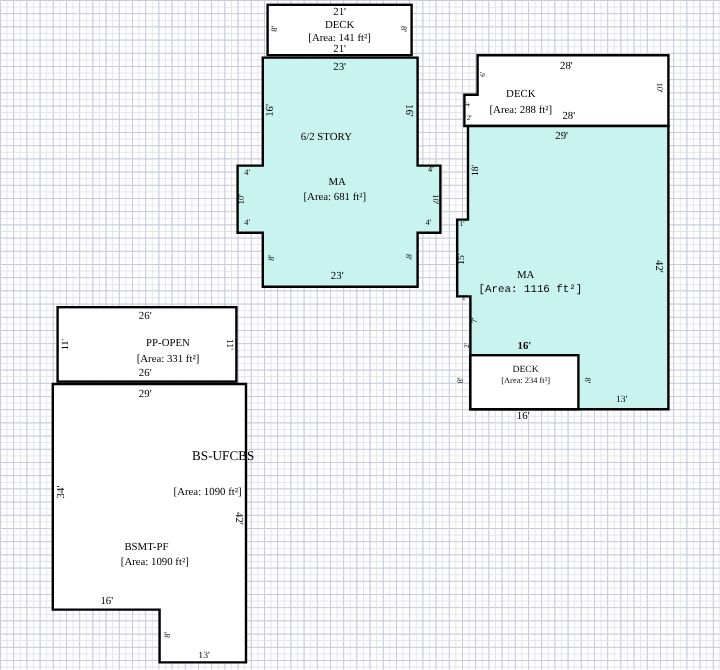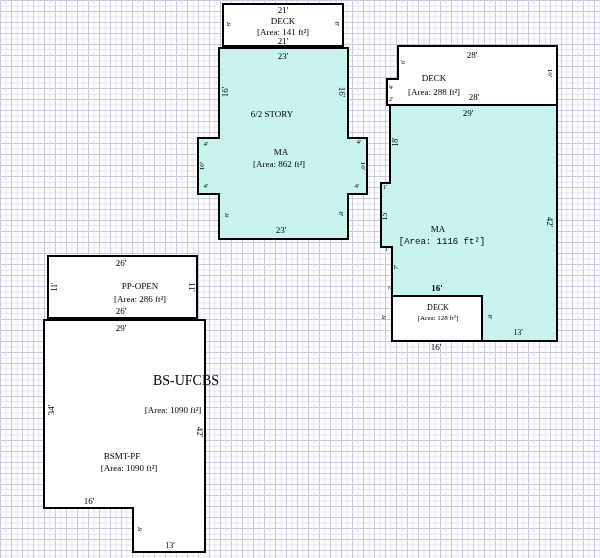--- a/index.html
+++ b/index.html
@@ -50,21 +50,21 @@
       <span class="lbl" style="left: 283px; top: 21px; font-size: 9px; transform: translate(-50%, -50%); color: rgb(0, 0, 0);">DECK</span>
       <span class="lbl" style="left: 283px; top: 32px; font-size: 9px; transform: translate(-50%, -50%); color: rgb(0, 0, 0);">[Area: 141 ft²]</span>
       <span class="lbl" style="left: 283px; top: 41px; font-size: 9px; transform: translate(-50%, -50%); color: rgb(0, 0, 0);">21'</span>
       <span class="lbl" style="left: 229px; top: 24px; font-size: 7px; transform: translate(-50%, -50%) rotate(-90deg); color: rgb(0, 0, 0);">8'</span>
       <span class="lbl" style="left: 336px; top: 24px; font-size: 7px; transform: translate(-50%, -50%) rotate(90deg); color: rgb(0, 0, 0);">8'</span>
       <span class="lbl" style="left: 283px; top: 56px; font-size: 9px; transform: translate(-50%, -50%); color: rgb(0, 0, 0);">23'</span>
       <span class="lbl" style="left: 225px; top: 92px; font-size: 9px; transform: translate(-50%, -50%) rotate(-90deg); color: rgb(0, 0, 0);">16'</span>
       <span class="lbl" style="left: 341px; top: 92px; font-size: 9px; transform: translate(-50%, -50%) rotate(90deg); color: rgb(0, 0, 0);">16'</span>
       <span class="lbl" style="left: 272px; top: 114px; font-size: 9px; transform: translate(-50%, -50%); color: rgb(0, 0, 0);">6/2 STORY</span>
       <span class="lbl" style="left: 281px; top: 152px; font-size: 9px; transform: translate(-50%, -50%); color: rgb(0, 0, 0);">MA</span>
-      <span class="lbl" style="left: 279px; top: 164px; font-size: 9px; transform: translate(-50%, -50%); color: rgb(0, 0, 0);">[Area: 862 ft²]</span>
+      <span class="lbl" style="left: 279px; top: 164px; font-size: 9px; transform: translate(-50%, -50%); color: rgb(0, 0, 0);">[Area: 681 ft²]</span>
       <span class="lbl" style="left: 206px; top: 144px; font-size: 7px; transform: translate(-50%, -50%); color: rgb(0, 0, 0);">4'</span>
       <span class="lbl" style="left: 202px; top: 166px; font-size: 7px; transform: translate(-50%, -50%) rotate(-90deg); color: rgb(0, 0, 0);">10'</span>
       <span class="lbl" style="left: 206px; top: 186px; font-size: 7px; transform: translate(-50%, -50%); color: rgb(0, 0, 0);">4'</span>
       <span class="lbl" style="left: 359px; top: 142px; font-size: 7px; transform: translate(-50%, -50%); color: rgb(0, 0, 0);">4'</span>
       <span class="lbl" style="left: 362px; top: 166px; font-size: 7px; transform: translate(-50%, -50%) rotate(90deg); color: rgb(0, 0, 0);">10'</span>
       <span class="lbl" style="left: 357px; top: 186px; font-size: 7px; transform: translate(-50%, -50%); color: rgb(0, 0, 0);">4'</span>
       <span class="lbl" style="left: 227px; top: 215px; font-size: 7px; transform: translate(-50%, -50%) rotate(-90deg); color: rgb(0, 0, 0);">8'</span>
       <span class="lbl" style="left: 340px; top: 214px; font-size: 7px; transform: translate(-50%, -50%) rotate(90deg); color: rgb(0, 0, 0);">8'</span>
       <span class="lbl" style="left: 281px; top: 230px; font-size: 9px; transform: translate(-50%, -50%); color: rgb(0, 0, 0);">23'</span>
       <span class="lbl" style="left: 472px; top: 55px; font-size: 9px; transform: translate(-50%, -50%); color: rgb(0, 0, 0);">28'</span>
@@ -80,35 +80,35 @@
       <span class="lbl" style="left: 396px; top: 142px; font-size: 8px; transform: translate(-50%, -50%) rotate(-90deg); color: rgb(0, 0, 0);">18'</span>
       <span class="lbl" style="left: 385px; top: 187px; font-size: 6px; transform: translate(-50%, -50%); color: rgb(0, 0, 0);">1'</span>
       <span class="lbl" style="left: 385px; top: 216px; font-size: 8px; transform: translate(-50%, -50%) rotate(-90deg); color: rgb(0, 0, 0);">15'</span>
       <span class="lbl" style="left: 387px; top: 249px; font-size: 6px; transform: translate(-50%, -50%); color: rgb(0, 0, 0);">1'</span>
       <span class="lbl" style="left: 396px; top: 267px; font-size: 7px; transform: translate(-50%, -50%) rotate(-90deg); color: rgb(0, 0, 0);">7'</span>
       <span class="lbl" style="left: 390px; top: 288px; font-size: 6px; transform: translate(-50%, -50%) rotate(-90deg); color: rgb(0, 0, 0);">2'</span>
       <span class="lbl" style="left: 438px; top: 229px; font-size: 9px; transform: translate(-50%, -50%); color: rgb(0, 0, 0);">MA</span>
       <span class="lbl" style="left: 442px; top: 242px; font-size: 9px; transform: translate(-50%, -50%); color: rgb(0, 0, 0); font-family: Liberation Mono, monospace;">[Area: 1116 ft²]</span>
       <span class="lbl" style="left: 437px; top: 288px; font-size: 9px; font-weight: bold; transform: translate(-50%, -50%); color: rgb(0, 0, 0);">16'</span>
       <span class="lbl" style="left: 438px; top: 308px; font-size: 8px; transform: translate(-50%, -50%); color: rgb(0, 0, 0);">DECK</span>
-      <span class="lbl" style="left: 438px; top: 318px; font-size: 7px; transform: translate(-50%, -50%); color: rgb(0, 0, 0);">[Area: 128 ft²]</span>
+      <span class="lbl" style="left: 438px; top: 318px; font-size: 7px; transform: translate(-50%, -50%); color: rgb(0, 0, 0);">[Area: 234 ft²]</span>
       <span class="lbl" style="left: 384px; top: 317px; font-size: 7px; transform: translate(-50%, -50%) rotate(-90deg); color: rgb(0, 0, 0);">8'</span>
       <span class="lbl" style="left: 489px; top: 317px; font-size: 7px; transform: translate(-50%, -50%) rotate(90deg); color: rgb(0, 0, 0);">8'</span>
       <span class="lbl" style="left: 518px; top: 333px; font-size: 8px; transform: translate(-50%, -50%); color: rgb(0, 0, 0);">13'</span>
       <span class="lbl" style="left: 436px; top: 347px; font-size: 9px; transform: translate(-50%, -50%); color: rgb(0, 0, 0);">16'</span>
       <span class="lbl" style="left: 121px; top: 263px; font-size: 9px; transform: translate(-50%, -50%); color: rgb(0, 0, 0);">26'</span>
       <span class="lbl" style="left: 55px; top: 287px; font-size: 8px; transform: translate(-50%, -50%) rotate(-90deg); color: rgb(0, 0, 0);">11'</span>
       <span class="lbl" style="left: 191px; top: 287px; font-size: 8px; transform: translate(-50%, -50%) rotate(90deg); color: rgb(0, 0, 0);">11'</span>
       <span class="lbl" style="left: 140px; top: 286px; font-size: 9px; transform: translate(-50%, -50%); color: rgb(0, 0, 0);">PP-OPEN</span>
-      <span class="lbl" style="left: 140px; top: 299px; font-size: 9px; transform: translate(-50%, -50%); color: rgb(0, 0, 0);">[Area: 286 ft²]</span>
+      <span class="lbl" style="left: 140px; top: 299px; font-size: 9px; transform: translate(-50%, -50%); color: rgb(0, 0, 0);">[Area: 331 ft²]</span>
       <span class="lbl" style="left: 121px; top: 311px; font-size: 9px; transform: translate(-50%, -50%); color: rgb(0, 0, 0);">26'</span>
       <span class="lbl" style="left: 121px; top: 328px; font-size: 9px; transform: translate(-50%, -50%); color: rgb(0, 0, 0);">29'</span>
       <span class="lbl" style="left: 51px; top: 410px; font-size: 9px; transform: translate(-50%, -50%) rotate(-90deg); color: rgb(0, 0, 0);">34'</span>
       <span class="lbl" style="left: 199px; top: 432px; font-size: 9px; transform: translate(-50%, -50%) rotate(90deg); color: rgb(0, 0, 0);">42'</span>
-      <span class="lbl" style="left: 164px; top: 381px; font-size: 14px; transform: translate(-50%, -50%); color: rgb(0, 0, 0); padding-left: 44px;">BS-UFCBS</span>
+      <span class="lbl" style="left: 164px; top: 381px; font-size: 11px; transform: translate(-50%, -50%); color: rgb(0, 0, 0); padding-left: 44px;">BS-UFCBS</span>
       <span class="lbl" style="left: 173px; top: 410px; font-size: 9px; transform: translate(-50%, -50%); color: rgb(0, 0, 0);">[Area: 1090 ft²]</span>
       <span class="lbl" style="left: 122px; top: 456px; font-size: 9px; transform: translate(-50%, -50%); color: rgb(0, 0, 0);">BSMT-PF</span>
       <span class="lbl" style="left: 129px; top: 468px; font-size: 9px; transform: translate(-50%, -50%); color: rgb(0, 0, 0);">[Area: 1090 ft²]</span>
       <span class="lbl" style="left: 89px; top: 501px; font-size: 9px; transform: translate(-50%, -50%); color: rgb(0, 0, 0);">16'</span>
       <span class="lbl" style="left: 140px; top: 529px; font-size: 7px; transform: translate(-50%, -50%) rotate(-90deg); color: rgb(0, 0, 0);">8'</span>
       <span class="lbl" style="left: 170px; top: 546px; font-size: 8px; transform: translate(-50%, -50%); color: rgb(0, 0, 0);">13'</span>
     </div>
 </div>
 
 </body></html>

